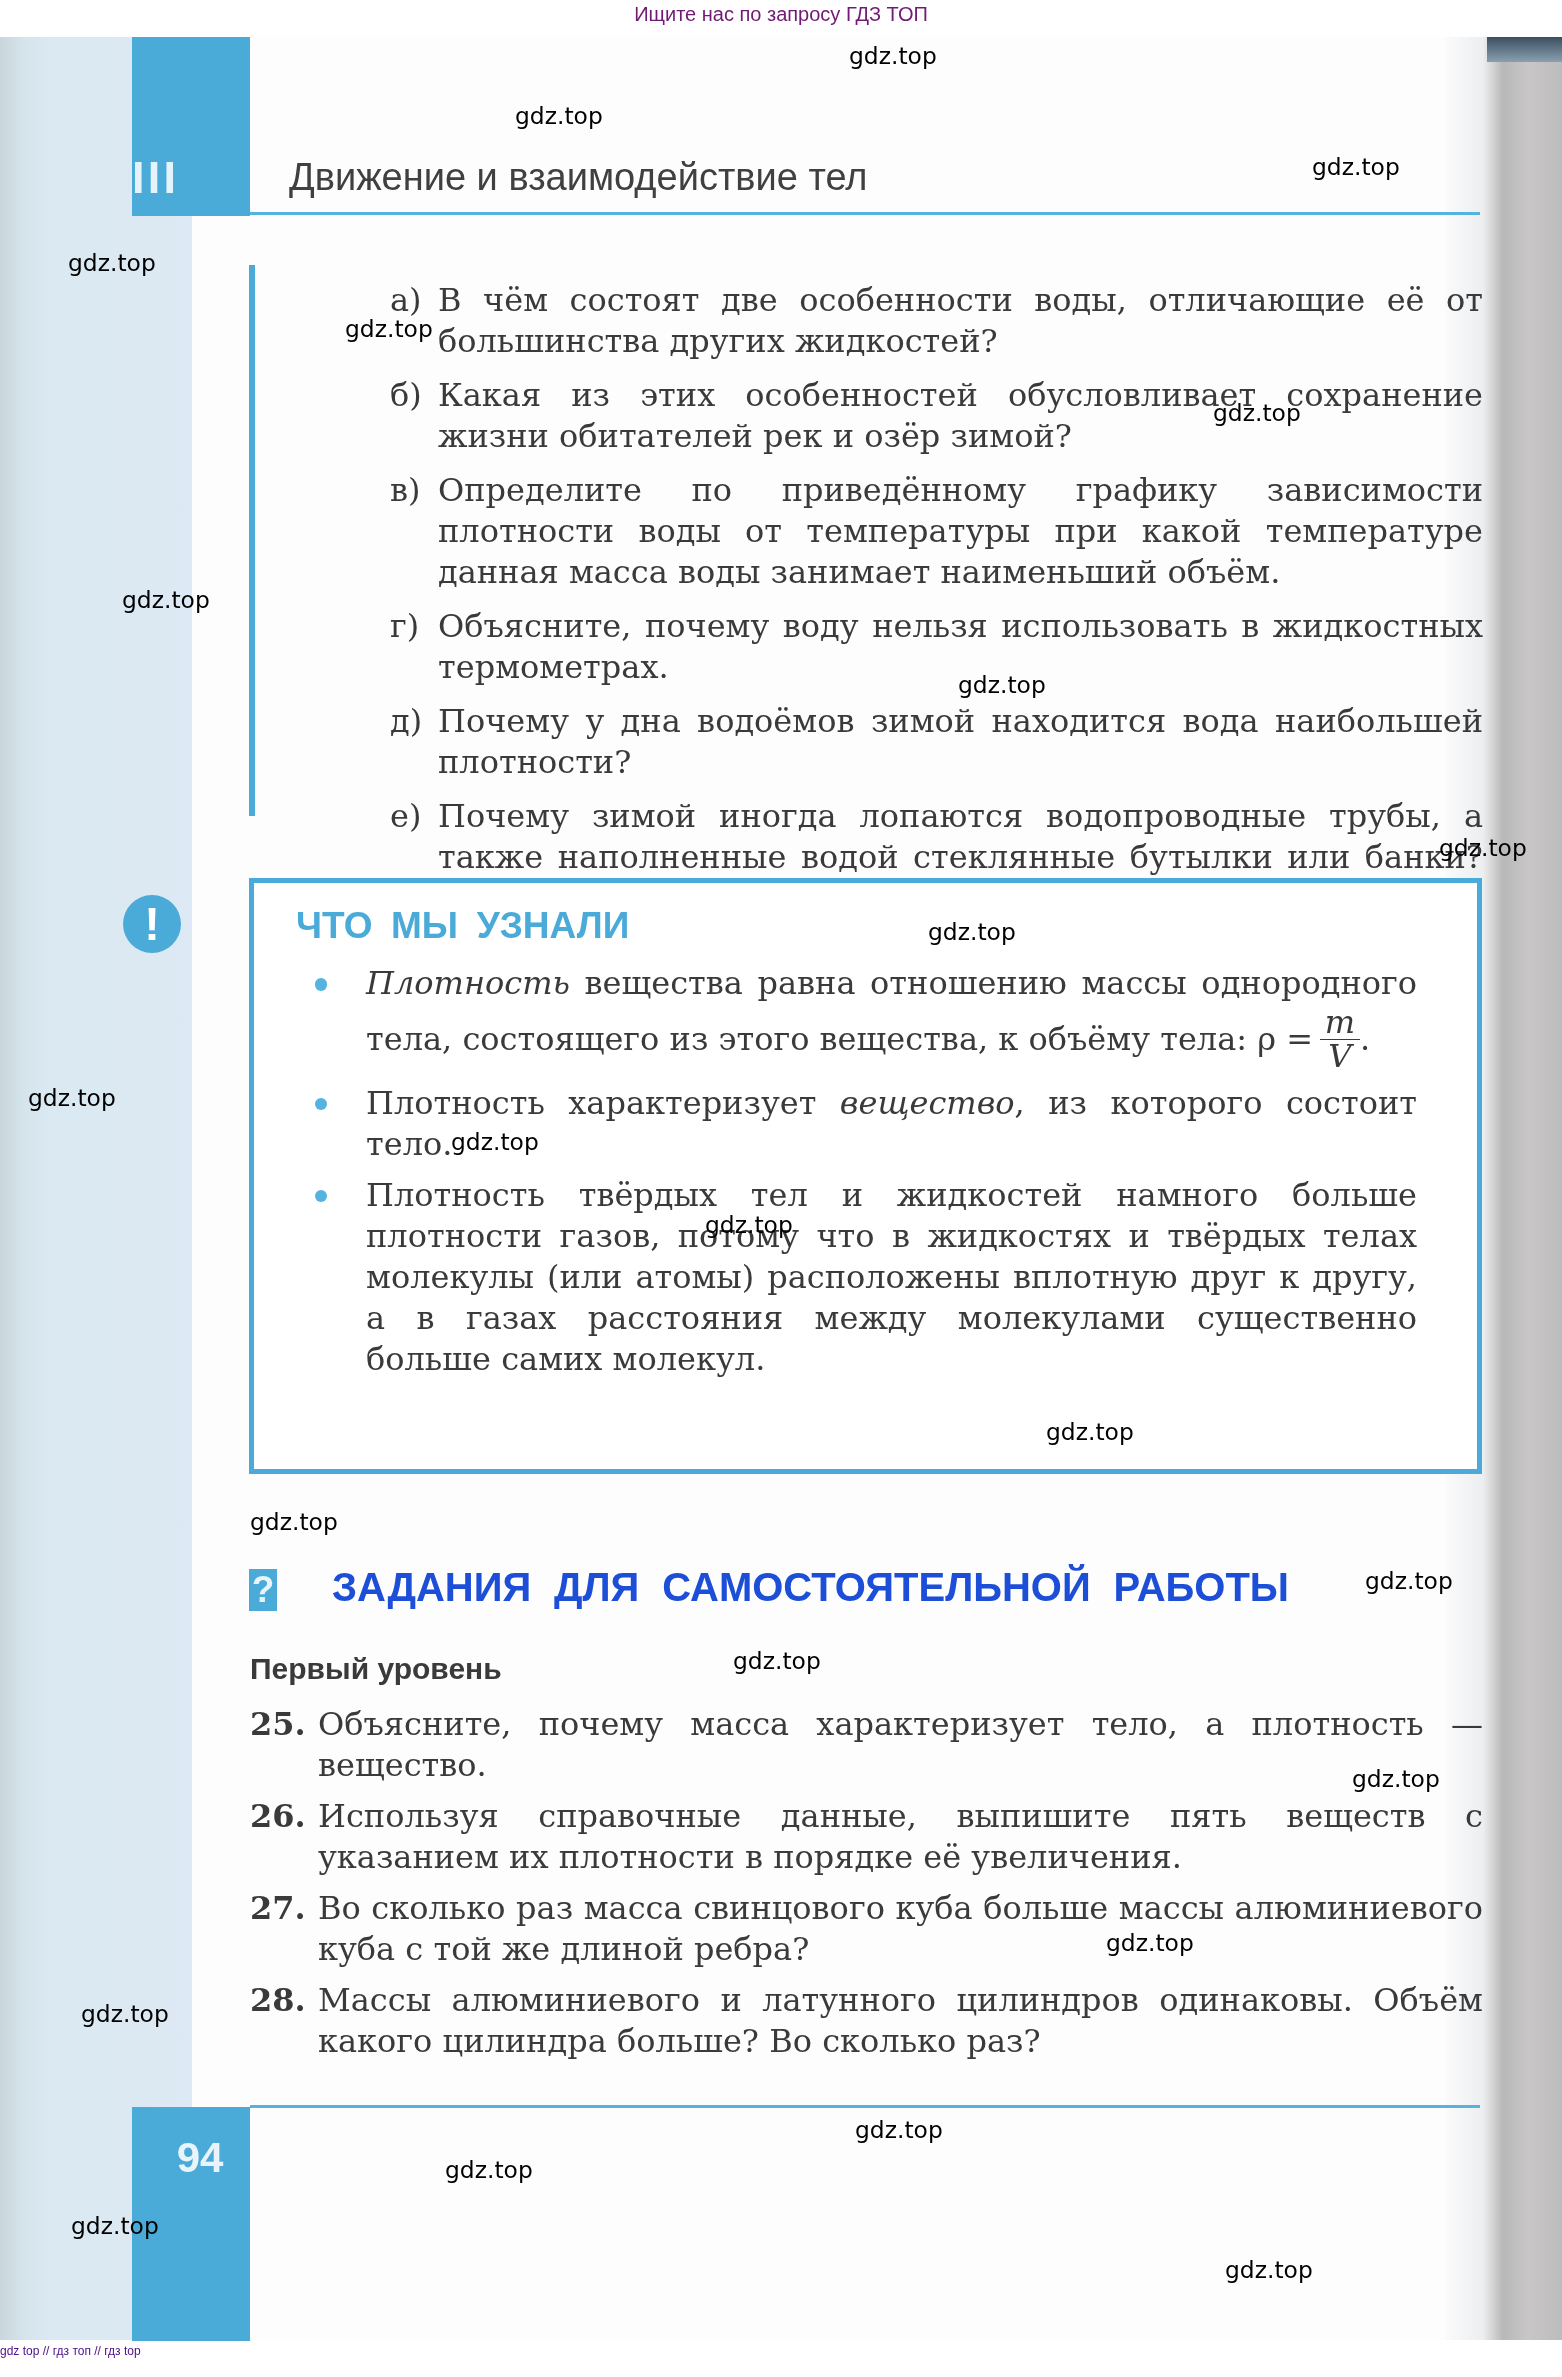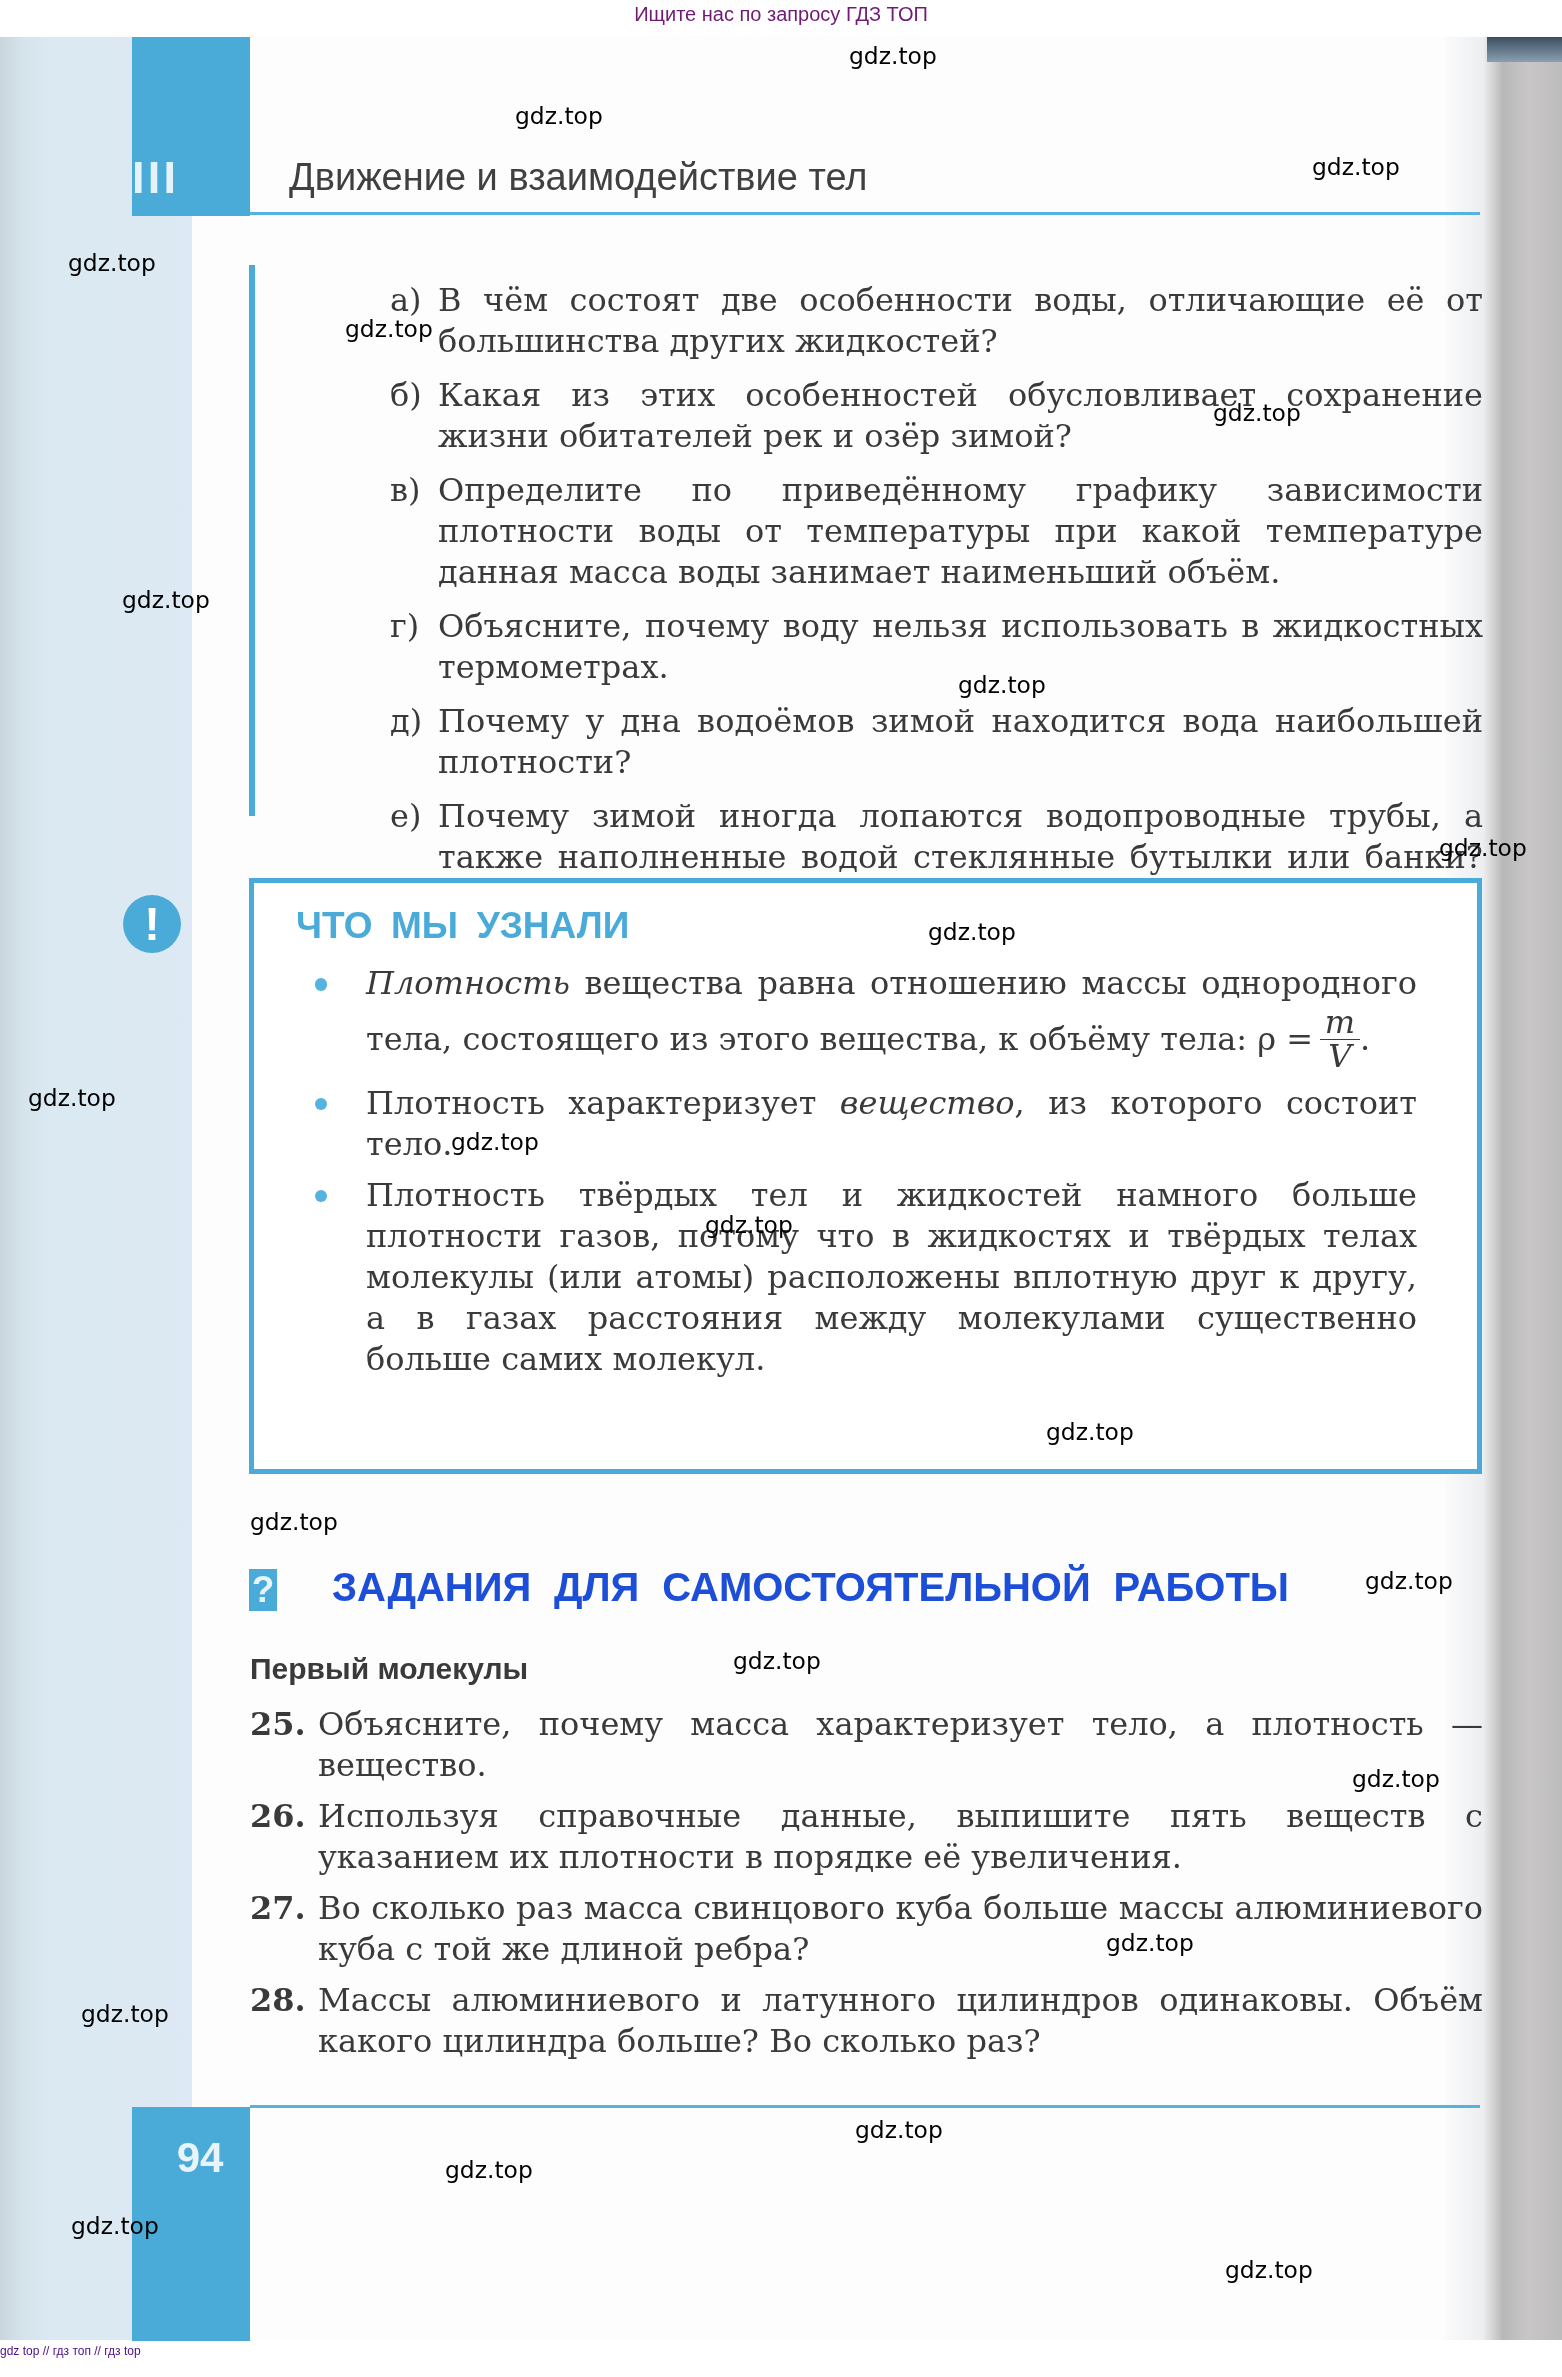--- a/index.html
+++ b/index.html
@@ -168,21 +168,21 @@
       </div>
       <div class="bullet">
         <span class="dot"></span>
         <span>Плотность твёрдых тел и жидкостей намного больше плотности газов, потому что в жидкостях и твёрдых телах молекулы (или атомы) расположены вплотную друг к другу, а в газах расстояния между молекулами существенно больше самих молекул.</span>
       </div>
     </div>
   </div>
 
   <div class="qmark">?</div>
   <div class="tasks-title">ЗАДАНИЯ ДЛЯ САМОСТОЯТЕЛЬНОЙ РАБОТЫ</div>
-  <div class="level">Первый молекулы</div>
+  <div class="level">Первый уровень</div>
 
   <div class="tasks">
     <div class="task">
       <span class="num">25.</span>
       <span>Объясните, почему масса характеризует тело, а плотность — вещество.</span>
     </div>
     <div class="task">
       <span class="num">26.</span>
       <span>Используя справочные данные, выпишите пять веществ с указанием их плотности в порядке её увеличения.</span>
     </div>

